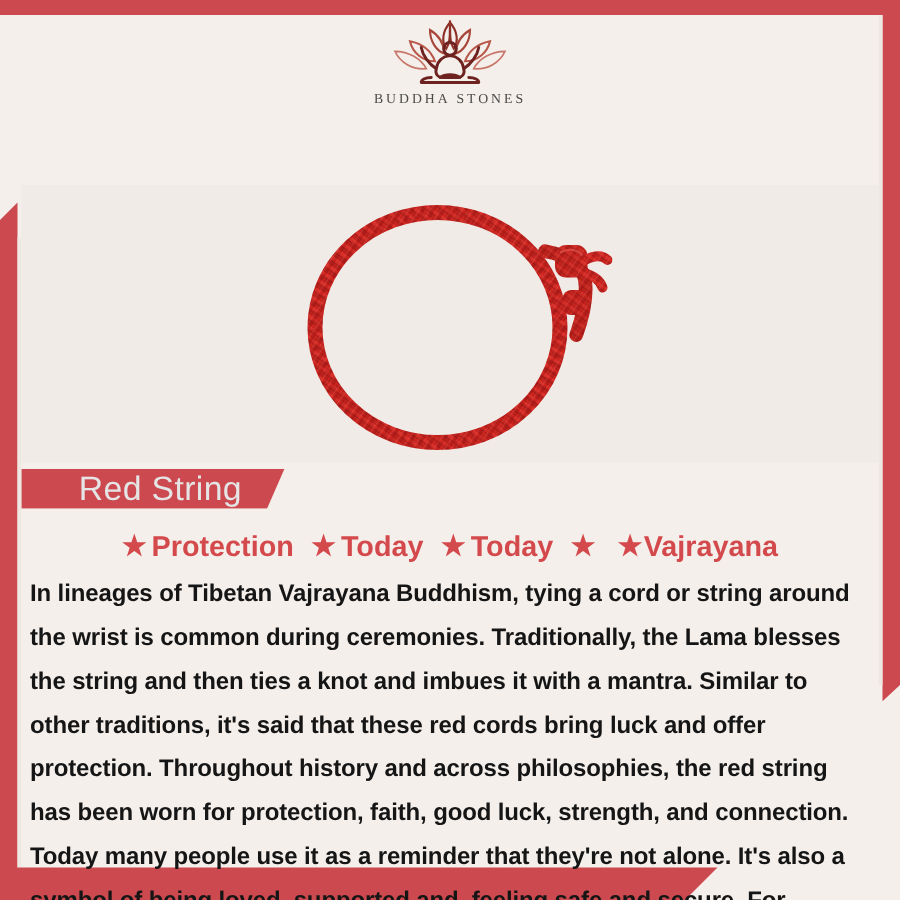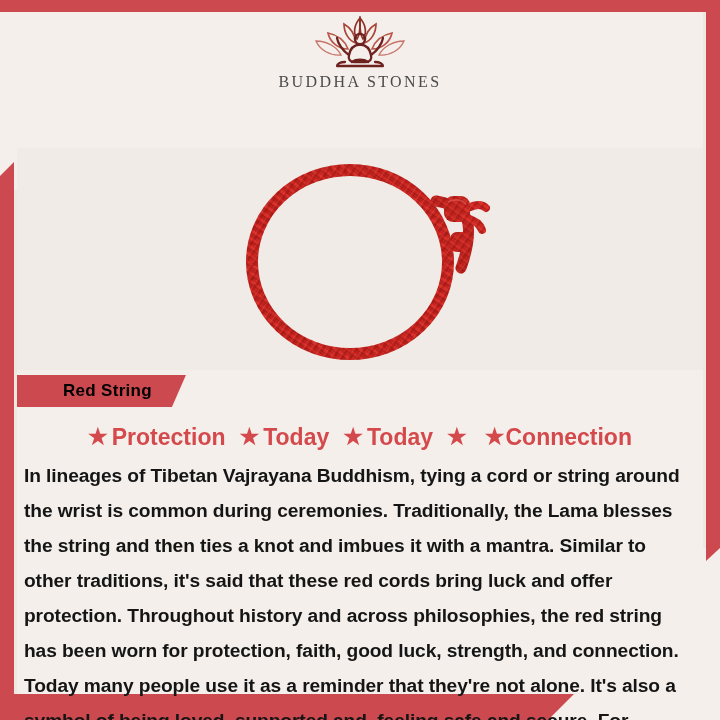--- a/index.html
+++ b/index.html
@@ -57,21 +57,21 @@
 
   
   .logo-wrap{
     position:absolute;top:14px;left:0;width:720px;height:82px;
     display:flex;flex-direction:column;align-items:center;justify-content:flex-start;
   }
   .logo-mark{width:120px;height:58px;display:block;}
   .logo-text{
     margin-top:1px;
     font-family:"Liberation Serif", serif;
-    font-size:16px;letter-spacing:2.4px;color:#4A4A4A;
+    font-size:11px;letter-spacing:2.4px;color:#4A4A4A;
     white-space:nowrap;
   }
 
   
   .title-band{
     position:absolute;top:98px;left:110px;width:500px;height:47px;
     background:#FBF7F4;
     display:flex;align-items:center;justify-content:center;
   }
   .title-band h1{
@@ -92,21 +92,21 @@
   
   .name-banner{
     position:absolute;top:375px;left:17px;height:32px;
     padding:0 34px 0 46px;
     background:#CC4A4F;
     display:flex;align-items:center;
     clip-path:polygon(0 0,100% 0,calc(100% - 14px) 100%,0 100%);
   }
   .name-banner span{
     font-family:"Liberation Sans Narrow","Liberation Sans",sans-serif;
-    font-size:17px;font-weight:bold;color:#000000;
+    font-size:27px;font-weight:normal;color:#e5e5e5;
     letter-spacing:.3px;white-space:nowrap;
   }
 
   
   .keywords{
     position:absolute;top:419px;left:17px;width:686px;height:36px;
     display:flex;align-items:center;justify-content:center;
     gap:0px;
   }
   .kw{
@@ -219,21 +219,21 @@
     </span>
     <span class="kw">
       <span class="star">★</span>
       <span>Today</span>
     </span>
     <span class="kw">
       <span class="star">★</span>
     </span>
     <span class="kw tight">
       <span class="star">★</span>
-      <span>Connection</span>
+      <span>Vajrayana</span>
     </span>
   </div>
 
   <div class="body-copy">
     <p>In lineages of Tibetan Vajrayana Buddhism, tying a cord or string around the wrist is common during ceremonies. Traditionally, the Lama blesses the string and then ties a knot and imbues it with a mantra. Similar to other traditions, it's said that these red cords bring luck and offer protection. Throughout history and across philosophies, the red string has been worn for protection, faith, good luck, strength, and connection. Today many people use it as a reminder that they're not alone. It's also a symbol of being loved, supported and, feeling safe and secure. For others, it's a prompt to stay positive while facing any adversity.</p>
   </div>
 
 </div>
 
 </body></html>

